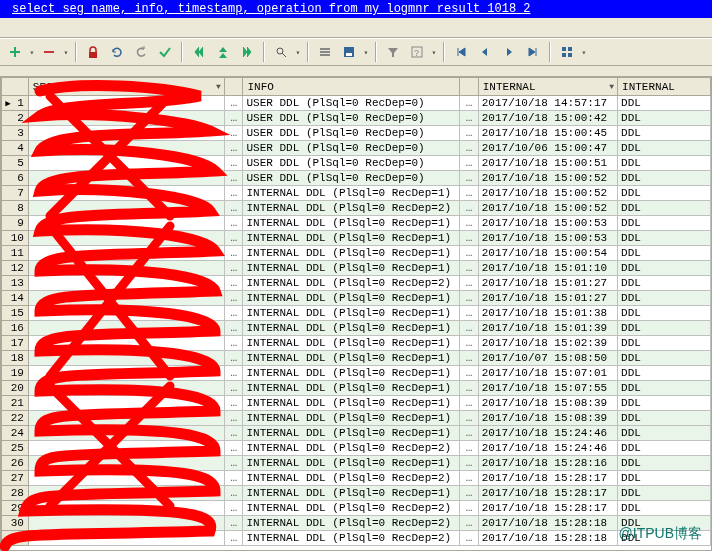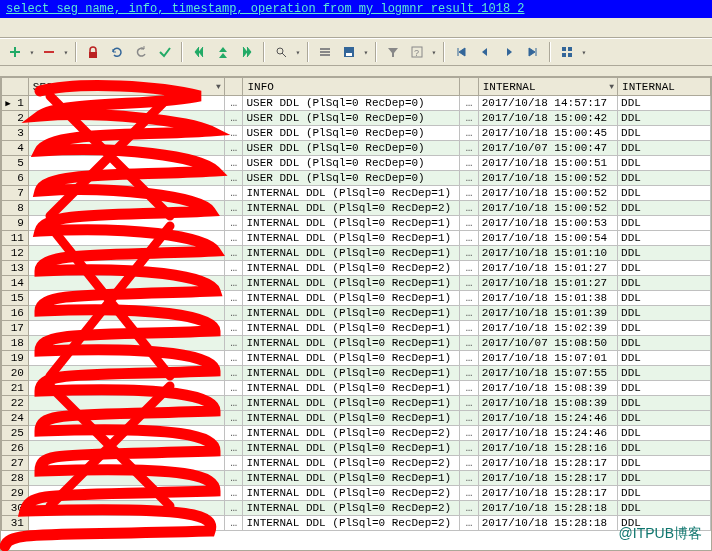--- a/index.html
+++ b/index.html
@@ -1,17 +1,17 @@
 <!DOCTYPE html>
 <html><head>
 <meta charset="utf-8">
 <style>
 * { margin: 0; padding: 0; box-sizing: border-box; }
 body { font-family: "Courier New", monospace; font-size: 11px; background: #ece9d8; width: 712px; height: 551px; overflow: hidden; position: relative; }
-.sql-bar { background: #0000ff; color: #5eead4; padding: 2px 6px; font-family: "Courier New", monospace; font-size: 12px; text-decoration: underline; white-space: nowrap; }
+.sql-bar { background: #0000ff; color: #ffffff; padding: 2px 12px; font-family: "Courier New", monospace; font-size: 12px; text-decoration: underline; white-space: nowrap; }
 .top-strip { height: 20px; background: #ece9d8; border-bottom: 1px solid #aca899; }
 .toolbar { height: 28px; background: #ece9d8; border-top: 1px solid #fff; border-bottom: 1px solid #aca899; display: flex; align-items: center; padding: 0 4px; gap: 2px; }
 .tb-btn { width: 22px; height: 22px; display: flex; align-items: center; justify-content: center; border: 1px solid transparent; cursor: pointer; }
 .tb-sep { width: 2px; height: 20px; border-left: 1px solid #aca899; border-right: 1px solid #fff; margin: 0 3px; }
 .tb-drop { width: 8px; display: flex; align-items: center; justify-content: center; color: #555; font-size: 8px; }
 .grid-container { position: absolute; top: 76px; left: 0; right: 0; bottom: 0; background: #fff; border: 1px solid #aca899; overflow: auto; }
 table { border-collapse: collapse; width: 100%; table-layout: fixed; }
 th { background: #ece9d8; border: 1px solid #aca899; padding: 2px 4px; text-align: left; font-weight: normal; font-family: "Courier New", monospace; font-size: 11px; position: relative; height: 18px; }
 th .sort { position: absolute; right: 3px; top: 4px; font-size: 8px; color: #555; }
 td { border: 1px solid #c0c0c0; padding: 1px 3px; font-family: "Courier New", monospace; font-size: 11px; height: 15px; white-space: nowrap; overflow: hidden; }
@@ -198,21 +198,21 @@
           <td class="ellipsis-cell">…</td>
           <td>2017/10/18 15:00:45</td>
           <td>DDL</td>
         </tr>
         <tr class="even">
           <td class="rownum"><span class="row-indicator"></span> 4</td>
           <td></td>
           <td class="ellipsis-cell">…</td>
           <td>USER DDL (PlSql=0 RecDep=0)</td>
           <td class="ellipsis-cell">…</td>
-          <td>2017/10/07 15:00:47</td>
+          <td>2017/10/06 15:00:47</td>
           <td>DDL</td>
         </tr>
         <tr class="odd">
           <td class="rownum"><span class="row-indicator"></span> 5</td>
           <td></td>
           <td class="ellipsis-cell">…</td>
           <td>USER DDL (PlSql=0 RecDep=0)</td>
           <td class="ellipsis-cell">…</td>
           <td>2017/10/18 15:00:51</td>
           <td>DDL</td>
@@ -239,20 +239,29 @@
           <td class="rownum"><span class="row-indicator"></span> 8</td>
           <td></td>
           <td class="ellipsis-cell">…</td>
           <td>INTERNAL DDL (PlSql=0 RecDep=2)</td>
           <td class="ellipsis-cell">…</td>
           <td>2017/10/18 15:00:52</td>
           <td>DDL</td>
         </tr>
         <tr class="odd">
           <td class="rownum"><span class="row-indicator"></span> 9</td>
+          <td></td>
+          <td class="ellipsis-cell">…</td>
+          <td>INTERNAL DDL (PlSql=0 RecDep=1)</td>
+          <td class="ellipsis-cell">…</td>
+          <td>2017/10/18 15:00:53</td>
+          <td>DDL</td>
+        </tr>
+        <tr class="even">
+          <td class="rownum"><span class="row-indicator"></span> 10</td>
           <td></td>
           <td class="ellipsis-cell">…</td>
           <td>INTERNAL DDL (PlSql=0 RecDep=1)</td>
           <td class="ellipsis-cell">…</td>
           <td>2017/10/18 15:00:53</td>
           <td>DDL</td>
         </tr>
         <tr class="odd">
           <td class="rownum"><span class="row-indicator"></span> 11</td>
           <td></td>

